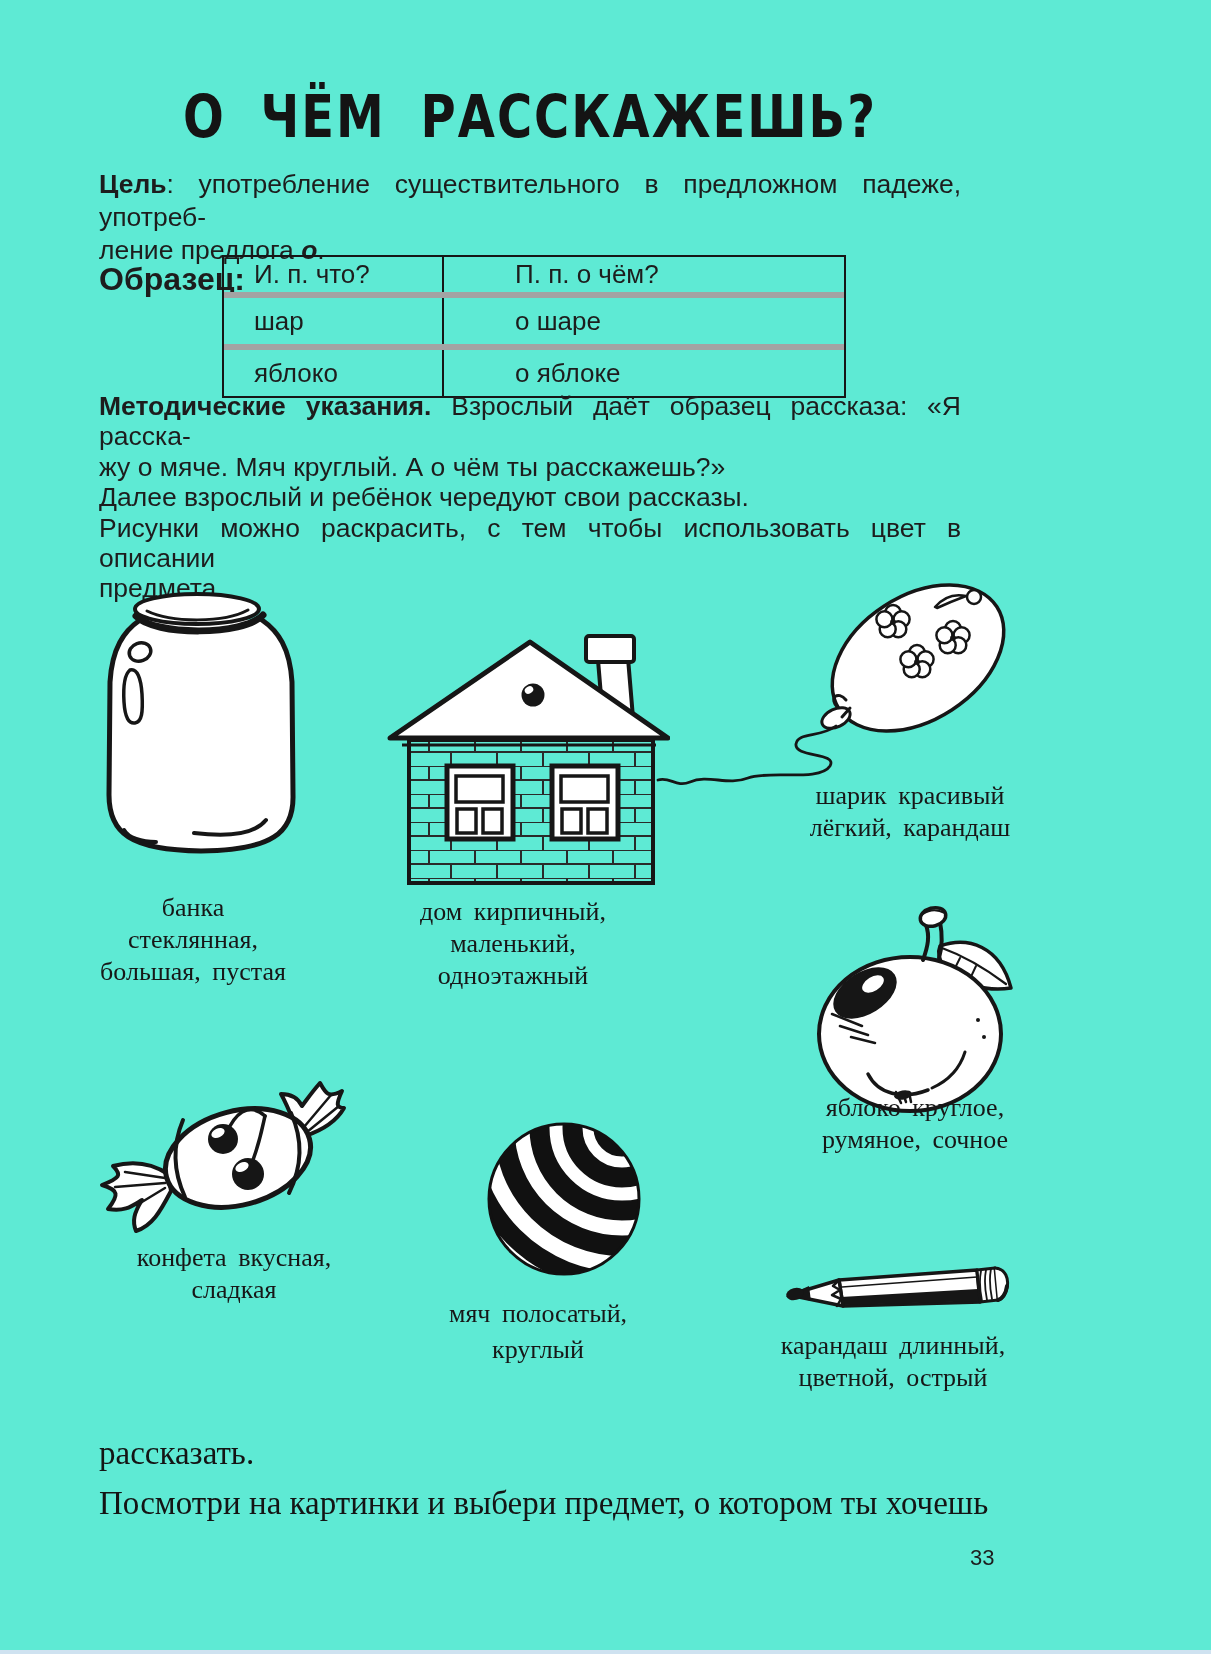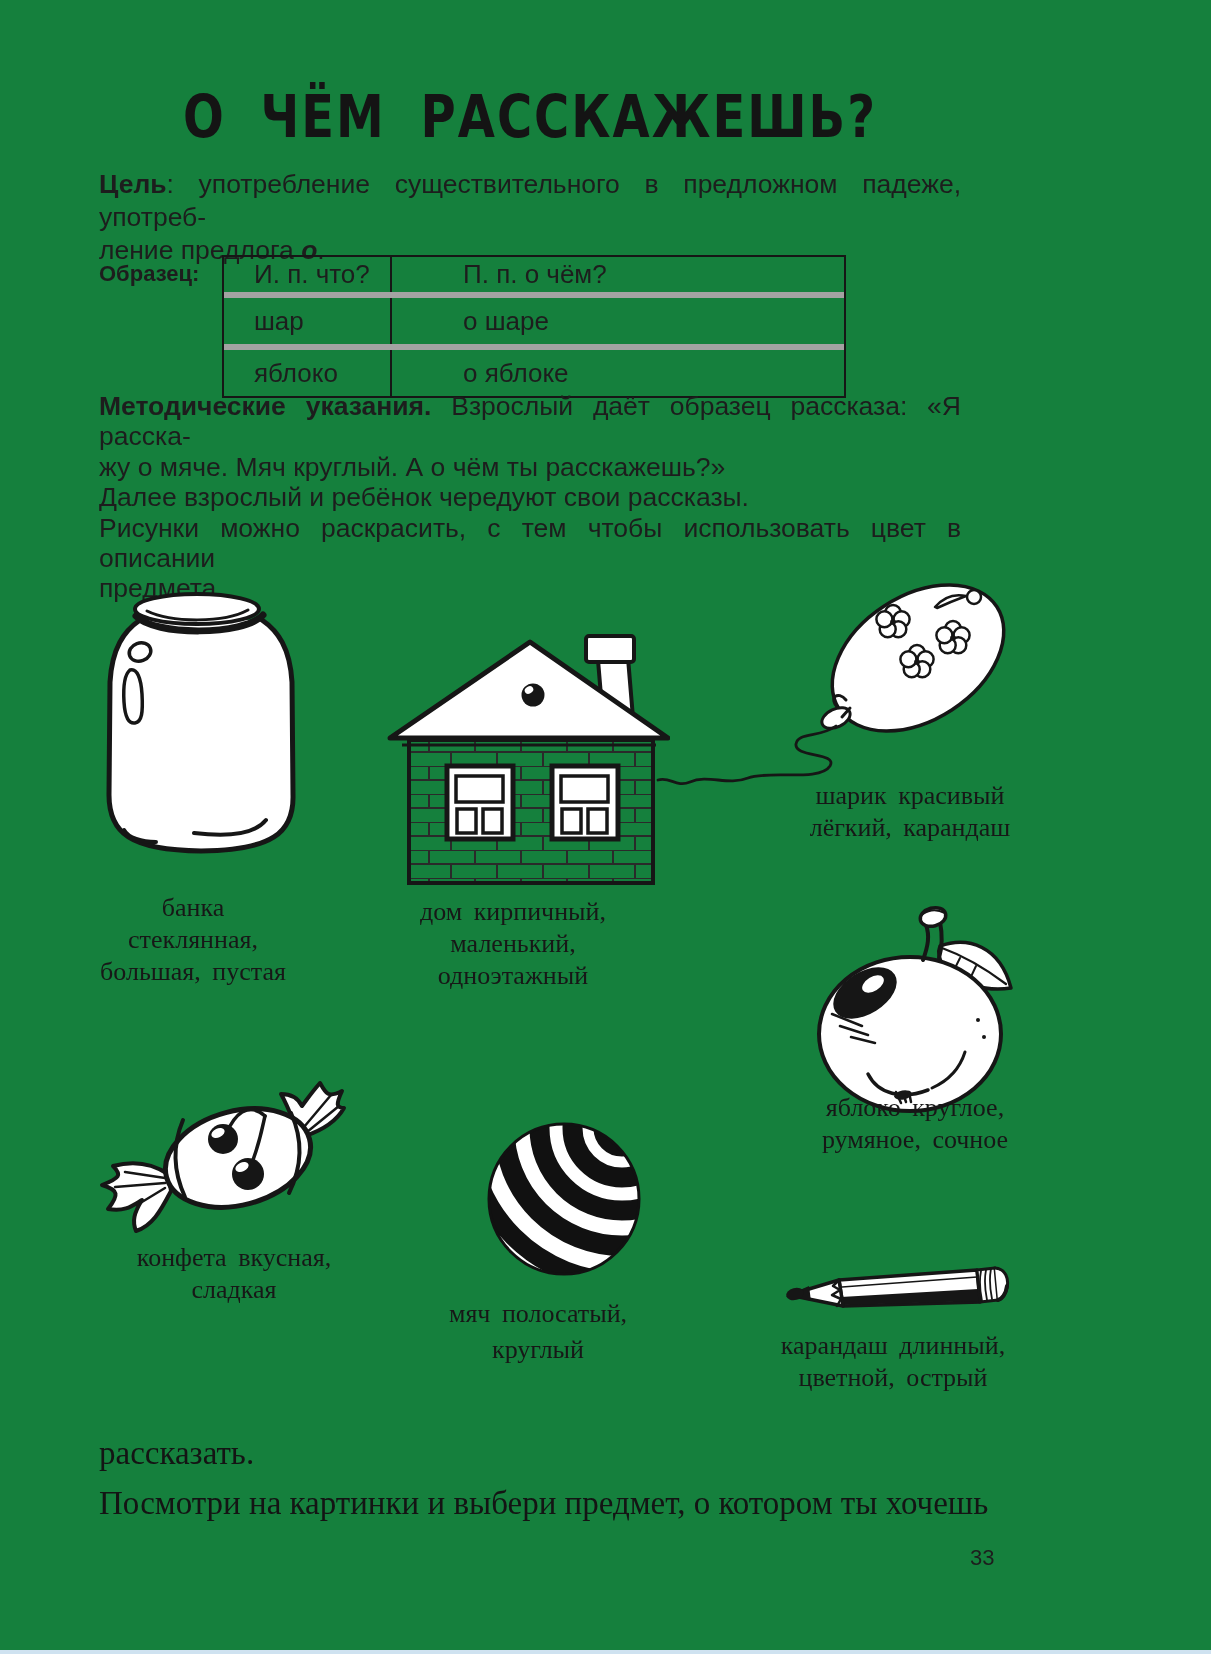--- a/index.html
+++ b/index.html
@@ -1,44 +1,44 @@
 <!DOCTYPE html>
 <html><head>
 <meta charset="utf-8">
 <style>
   html,body{margin:0;padding:0;background:#e8e8e8;}
   .page{
-    position:relative;width:1211px;height:1654px;background:#15803d;
+    position:relative;width:1211px;height:1654px;background:#5eead4;
     margin:0 auto;overflow:hidden;color:#1d1d1d;
     font-family:"Liberation Sans","DejaVu Sans",sans-serif;
   }
   
   .title{
     position:absolute;left:99px;top:86px;width:862px;text-align:center;
     font-family:"DejaVu Sans",sans-serif;font-weight:bold;
     font-size:48px;letter-spacing:2px;word-spacing:16px;line-height:50px;
     transform:scaleY(1.22);transform-origin:top center;color:#141414;
   }
   
   .para{position:absolute;left:99px;width:862px;font-size:26.5px;line-height:33px;}
   .line{white-space:nowrap;}
   .jline{white-space:normal;text-align:justify;text-align-last:justify;}
   .b{font-weight:bold;}
   .bi{font-weight:bold;font-style:italic;}
   .method{line-height:30.4px;}
   
-  .sample-label{position:absolute;left:99px;top:261px;font-size:22px;font-weight:bold;}
+  .sample-label{position:absolute;left:99px;top:261px;font-size:32px;font-weight:bold;}
   .tbl{
     position:absolute;left:222px;top:255px;width:620px;
     border:2px solid #161616;font-size:26px;
   }
   .tr{display:flex;border-top:6px solid #a3a3a3;}
   .tr:first-child{border-top:none;}
   .td{display:flex;align-items:center;box-sizing:border-box;}
-  .c1{width:168px;padding-left:30px;border-right:2px solid #161616;}
+  .c1{width:220px;padding-left:30px;border-right:2px solid #161616;}
   .c2{flex:1;padding-left:71px;}
   .hrow .td{height:35px;}
   .drow .td{height:46px;}
   
   .illus{position:absolute;}
   .cap{
     position:absolute;text-align:center;
     font-family:"Liberation Serif","DejaVu Serif",serif;
     font-size:26px;line-height:32px;word-spacing:5px;color:#171717;
   }

